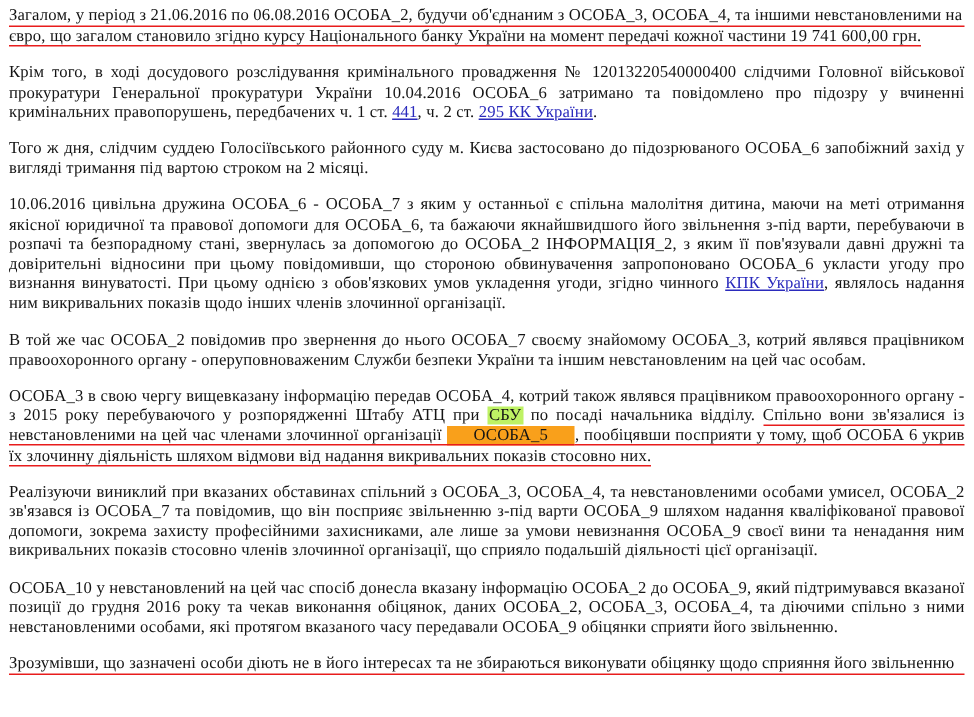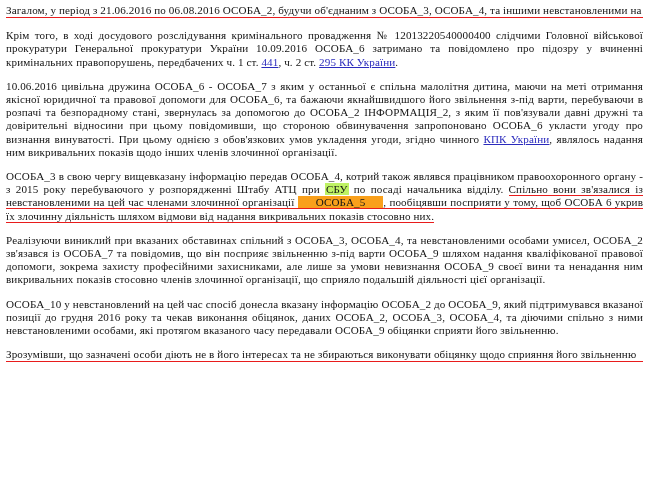--- a/index.html
+++ b/index.html
@@ -60,31 +60,38 @@
     display: block;
   }
 </style>
 </head>
 <body>
 
 <div id="doc">
 
   <p class="para p1">
     <span class="line u-red">Загалом, у період з 21.06.2016 по 06.08.2016 ОСОБА_2, будучи об'єднаним з ОСОБА_3, ОСОБА_4, та іншими невстановленими на</span>
+    <span class="line"><span class="u-red">євро, що загалом становило згідно курсу Національного банку України на момент передачі кожної частини 19 741 600,00 грн.</span></span>
   </p>
 
   <p class="para">
-    <span>Крім того, в ході досудового розслідування кримінального провадження № 12013220540000400 слідчими Головної військової прокуратури Генеральної прокуратури України 10.09.2016 ОСОБА_6 затримано та повідомлено про підозру у вчиненні кримінальних правопорушень, передбачених ч. 1 ст. </span><a class="lnk">441</a><span>, ч. 2 ст. </span><a class="lnk">295 КК України</a><span>.</span>
+    <span>Крім того, в ході досудового розслідування кримінального провадження № 12013220540000400 слідчими Головної військової прокуратури Генеральної прокуратури України 10.04.2016 ОСОБА_6 затримано та повідомлено про підозру у вчиненні кримінальних правопорушень, передбачених ч. 1 ст. </span><a class="lnk">441</a><span>, ч. 2 ст. </span><a class="lnk">295 КК України</a><span>.</span>
   </p>
 
+  <p class="para">
+    <span>Того ж дня, слідчим суддею Голосіївського районного суду м. Києва застосовано до підозрюваного ОСОБА_6 запобіжний захід у вигляді тримання під вартою строком на 2 місяці.</span>
+  </p>
 
   <p class="para">
     <span>10.06.2016 цивільна дружина ОСОБА_6 - ОСОБА_7 з яким у останньої є спільна малолітня дитина, маючи на меті отримання якісної юридичної та правової допомоги для ОСОБА_6, та бажаючи якнайшвидшого його звільнення з-під варти, перебуваючи в розпачі та безпорадному стані, звернулась за допомогою до ОСОБА_2 ІНФОРМАЦІЯ_2, з яким її пов'язували давні дружні та довірительні відносини при цьому повідомивши, що стороною обвинувачення запропоновано ОСОБА_6 укласти угоду про визнання винуватості. При цьому однією з обов'язкових умов укладення угоди, згідно чинного </span><a class="lnk">КПК України</a><span>, являлось надання ним викривальних показів щодо інших членів злочинної організації.</span>
   </p>
 
+  <p class="para">
+    <span>В той же час ОСОБА_2 повідомив про звернення до нього ОСОБА_7 своєму знайомому ОСОБА_3, котрий являвся працівником правоохоронного органу - оперуповноваженим Служби безпеки України та іншим невстановленим на цей час особам.</span>
+  </p>
 
   <p class="para">
     <span>ОСОБА_3 в свою чергу вищевказану інформацію передав ОСОБА_4, котрий також являвся працівником правоохоронного органу - з 2015 року перебуваючого у розпорядженні Штабу АТЦ при </span><span class="hl-orange-thin">СБУ</span><span> по посаді начальника відділу. </span><span class="u-red">Спільно вони зв'язалися із невстановленими на цей час членами злочинної організації </span><span class="hl-orange">ОСОБА_5</span><span class="u-red">, пообіцявши посприяти у тому, щоб ОСОБА 6 укрив їх злочинну діяльність шляхом відмови від надання викривальних показів стосовно них.</span>
   </p>
 
   <p class="para">
     <span>Реалізуючи виниклий при вказаних обставинах спільний з ОСОБА_3, ОСОБА_4, та невстановленими особами умисел, ОСОБА_2 зв'язався із ОСОБА_7 та повідомив, що він посприяє звільненню з-під варти ОСОБА_9 шляхом надання кваліфікованої правової допомоги, зокрема захисту професійними захисниками, але лише за умови невизнання ОСОБА_9 своєї вини та ненадання ним викривальних показів стосовно членів злочинної організації, що сприяло подальшій діяльності цієї організації.</span>
   </p>
 
   <p class="para">

